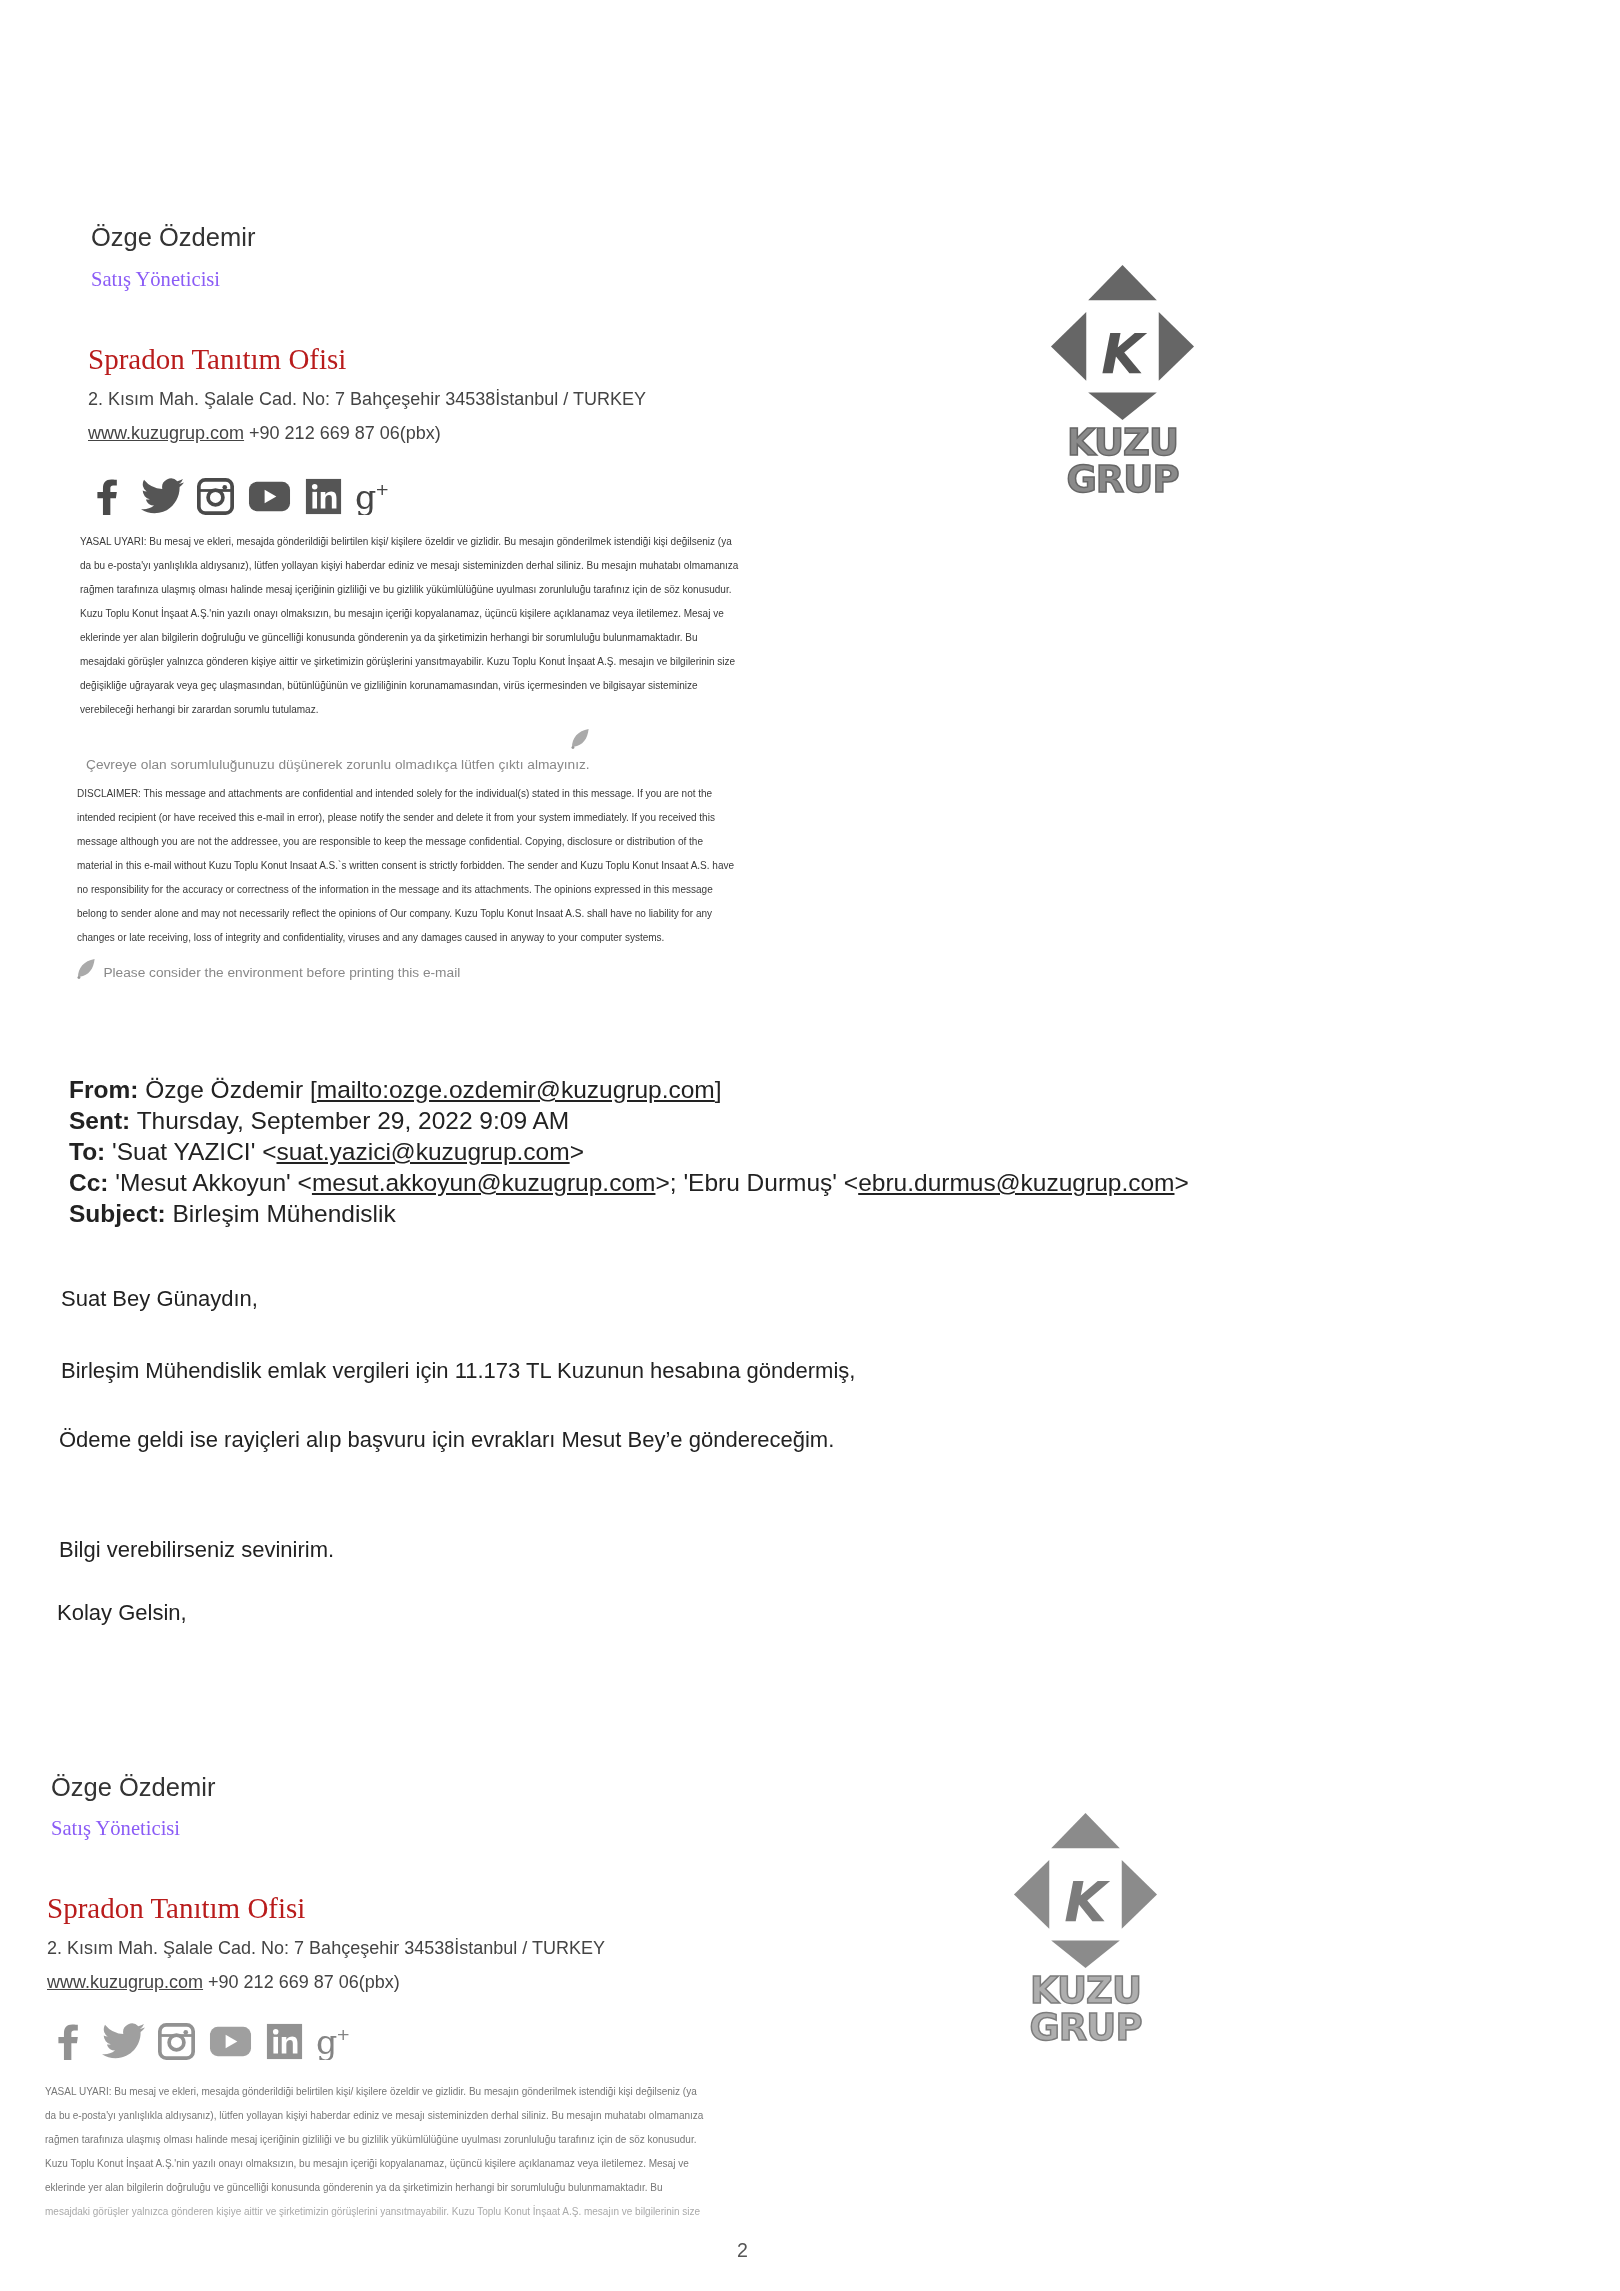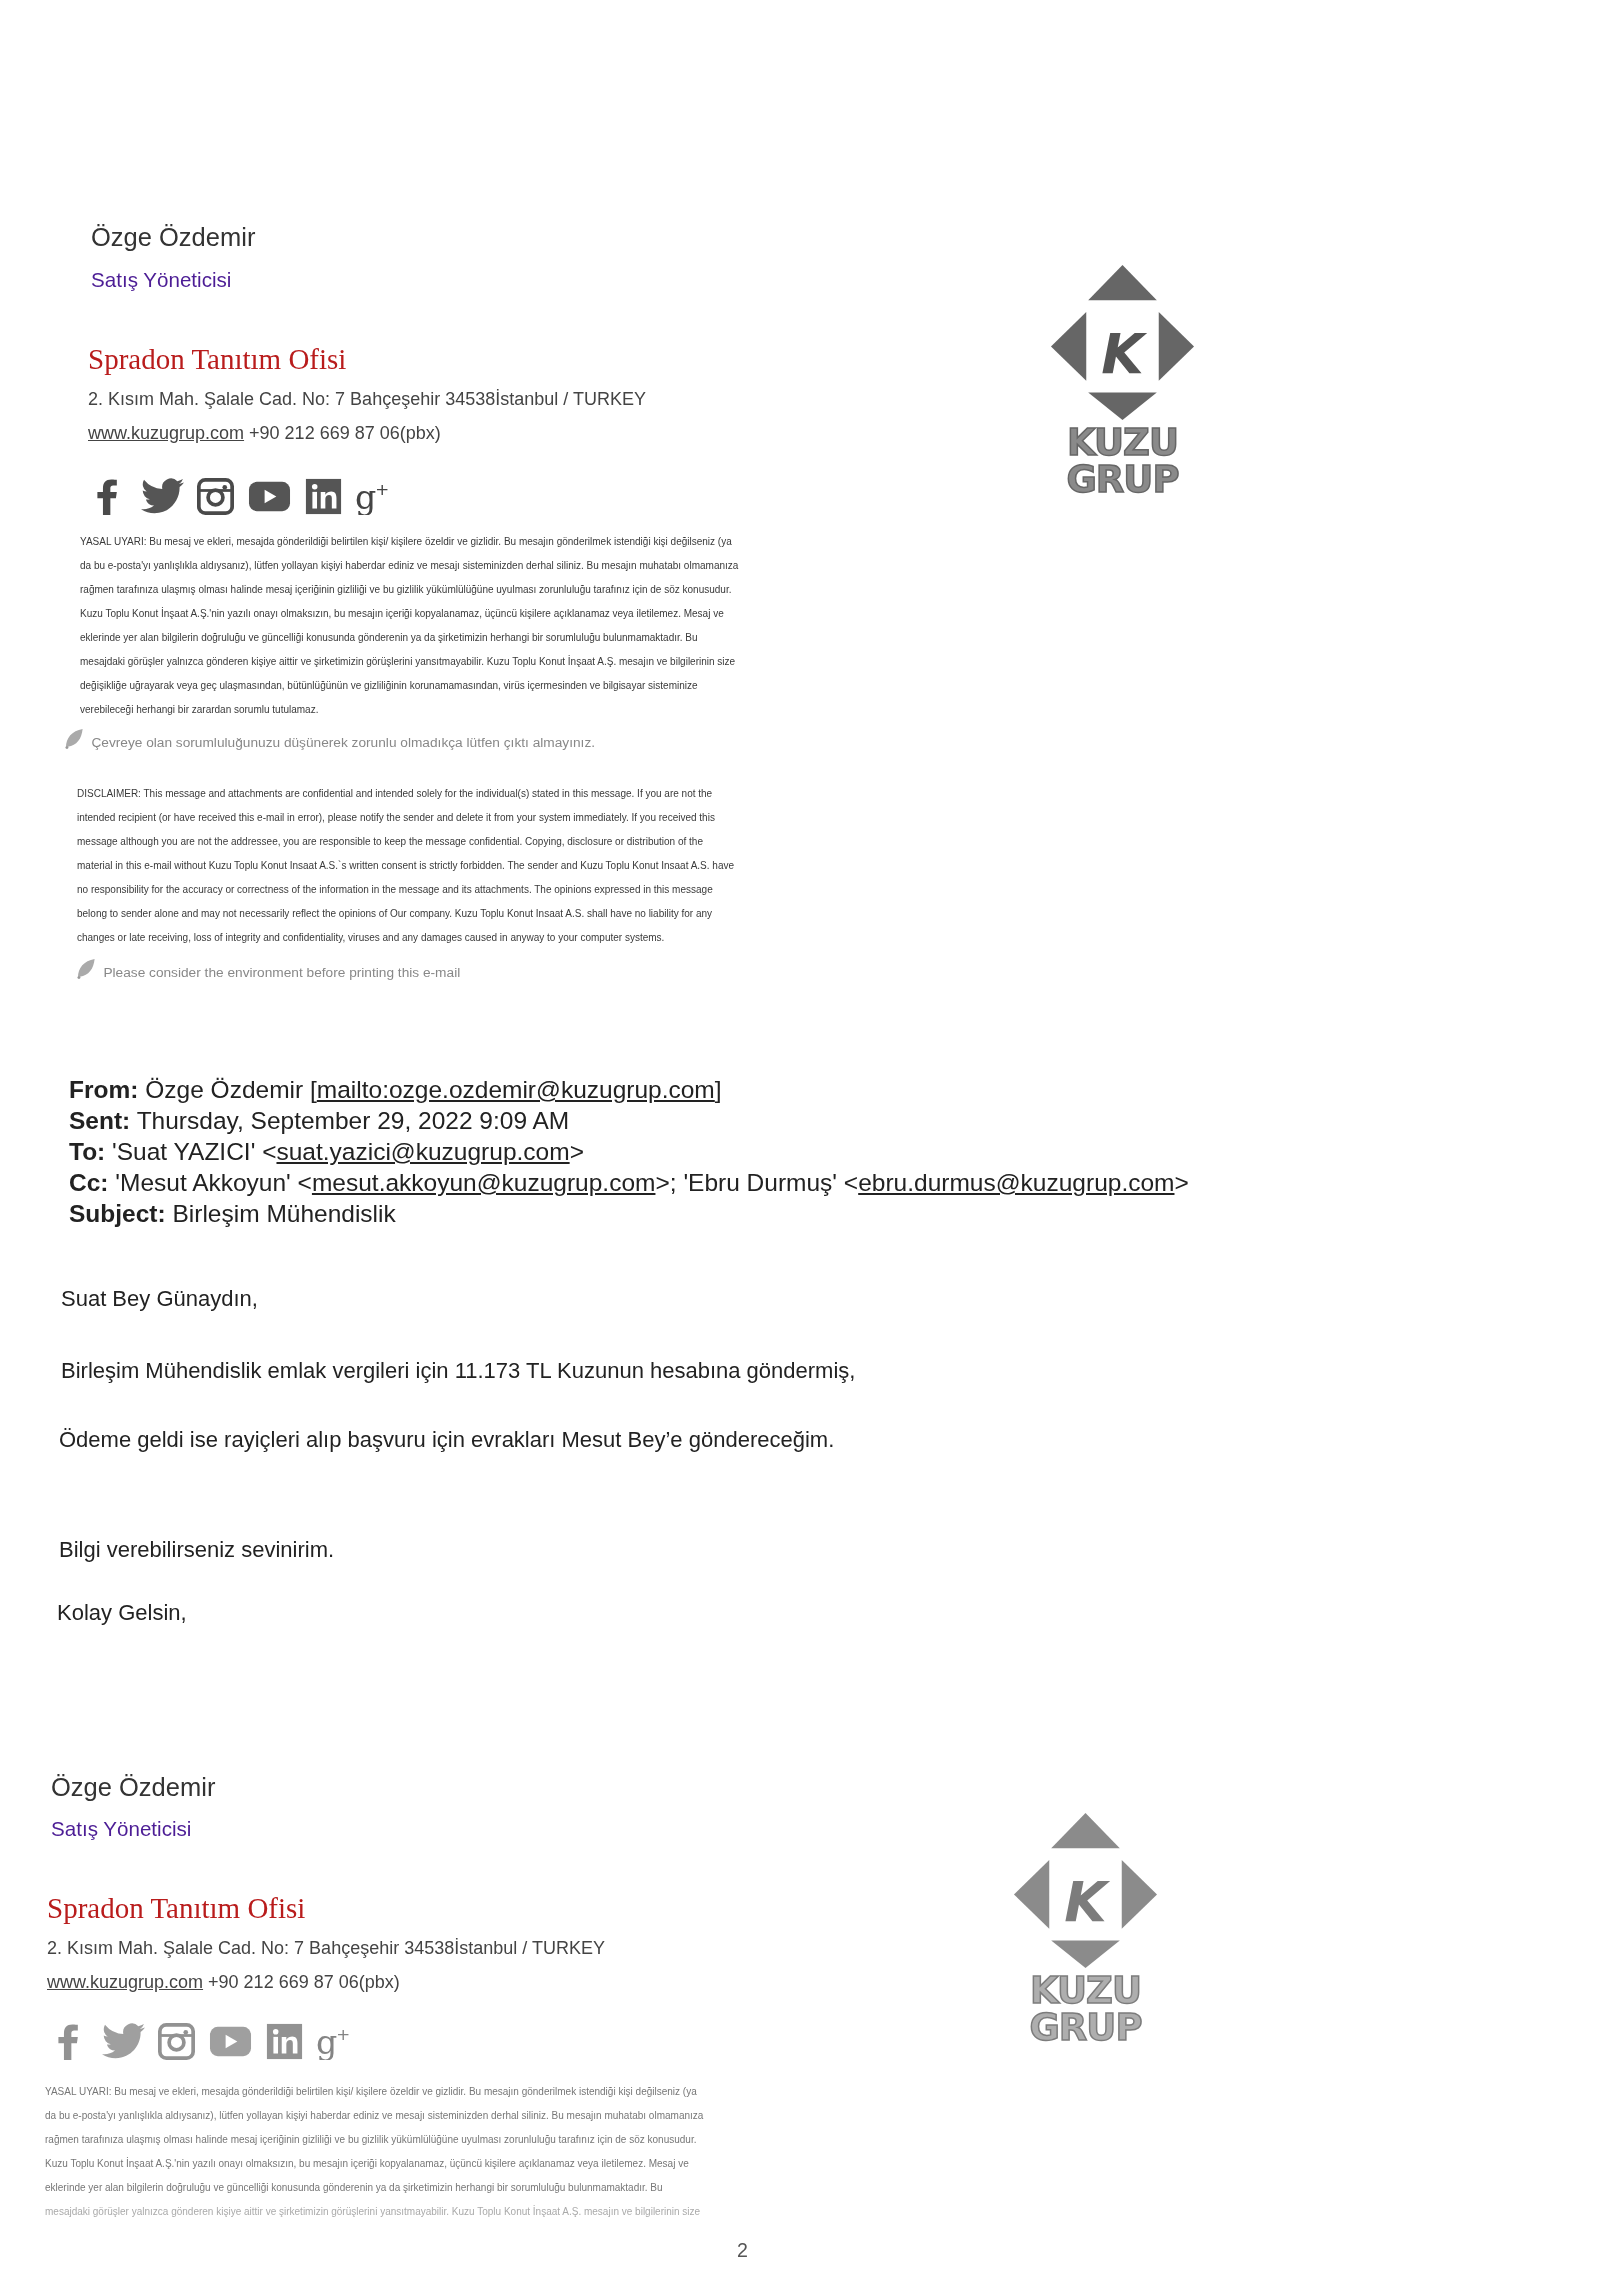--- a/index.html
+++ b/index.html
@@ -1,20 +1,20 @@
 <!DOCTYPE html>
 <html><head>
 <meta charset="utf-8">
 <style>
   html, body { margin: 0; padding: 0; background: #ffffff; }
   body { width: 1620px; height: 2292px; position: relative; overflow: hidden;
          font-family: "Liberation Sans", "DejaVu Sans", sans-serif; color: #2a2a2a; }
   .abs { position: absolute; }
   .sig-name { font-size: 25.5px; color: #333; }
-  .sig-title { font-size: 20.6px; color: #4c1d95; }
+  .sig-title { font-size: 20.6px; color: #8b5cf6; font-family: Liberation Serif, serif; }
   .sig-office { font-family: "Liberation Serif", "DejaVu Serif", serif; font-size: 29px; color: #b91c1c; }
   .sig-addr { font-size: 18px; color: #444; }
   .link { text-decoration: underline; color: inherit; }
   .social { display: flex; gap: 13.7px; align-items: flex-end; }
   .soc { width: 37px; height: 37px; display: flex; align-items: center; justify-content: center; color: #555; }
   .soc svg { width: 100%; height: 100%; }
   .legal { font-size: 10px; line-height: 24px; color: #3a3a3a; }
   .legal.faded { color: #777; }
   .eco { font-size: 13.7px; color: #888; display: flex; align-items: flex-end; gap: 7.8px; }
   .eco .leaf { width: 19.6px; height: 21.6px; }
@@ -96,21 +96,21 @@
 <div class="abs legal" style="left:80px;top:530px;width:1127px;">
   <div>YASAL UYARI: Bu mesaj ve ekleri, mesajda gönderildiği belirtilen kişi/ kişilere özeldir ve gizlidir. Bu mesajın gönderilmek istendiği kişi değilseniz (ya</div>
   <div>da bu e-posta'yı yanlışlıkla aldıysanız), lütfen yollayan kişiyi haberdar ediniz ve mesajı sisteminizden derhal siliniz. Bu mesajın muhatabı olmamanıza</div>
   <div>rağmen tarafınıza ulaşmış olması halinde mesaj içeriğinin gizliliği ve bu gizlilik yükümlülüğüne uyulması zorunluluğu tarafınız için de söz konusudur.</div>
   <div>Kuzu Toplu Konut İnşaat A.Ş.'nin yazılı onayı olmaksızın, bu mesajın içeriği kopyalanamaz, üçüncü kişilere açıklanamaz veya iletilemez. Mesaj ve</div>
   <div>eklerinde yer alan bilgilerin doğruluğu ve güncelliği konusunda gönderenin ya da şirketimizin herhangi bir sorumluluğu bulunmamaktadır. Bu</div>
   <div>mesajdaki görüşler yalnızca gönderen kişiye aittir ve şirketimizin görüşlerini yansıtmayabilir. Kuzu Toplu Konut İnşaat A.Ş. mesajın ve bilgilerinin size</div>
   <div>değişikliğe uğrayarak veya geç ulaşmasından, bütünlüğünün ve gizliliğinin korunamamasından, virüs içermesinden ve bilgisayar sisteminize</div>
   <div>verebileceği herhangi bir zarardan sorumlu tutulamaz.</div>
 </div>
-<div class="abs eco" style="left:64px;top:728px;">
+<div class="abs eco" style="left:86px;top:728px;flex-direction:column;">
   <svg class="leaf" viewBox="0 0 20 22">
       <path d="M2 20C2 10 8 3 19 1c-1 10-6 17-15 18z" fill="#aaa"></path>
       <circle cx="3" cy="20" r="1.5" fill="#999"></circle>
     </svg>
   <span>Çevreye olan sorumluluğunuzu düşünerek zorunlu olmadıkça lütfen çıktı almayınız.</span>
 </div>
 
 <div class="abs legal" style="left:77px;top:782px;width:1127px;">
   <div>DISCLAIMER: This message and attachments are confidential and intended solely for the individual(s) stated in this message. If you are not the</div>
   <div>intended recipient (or have received this e-mail in error), please notify the sender and delete it from your system immediately. If you received this</div>

